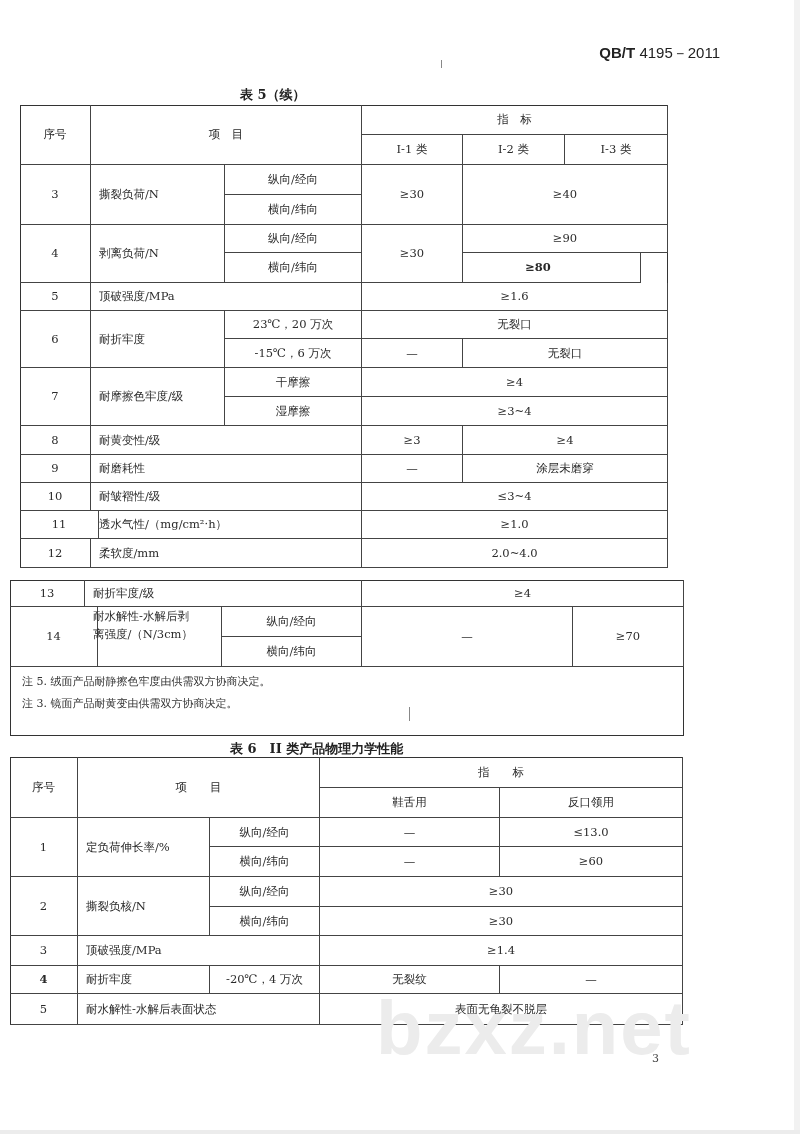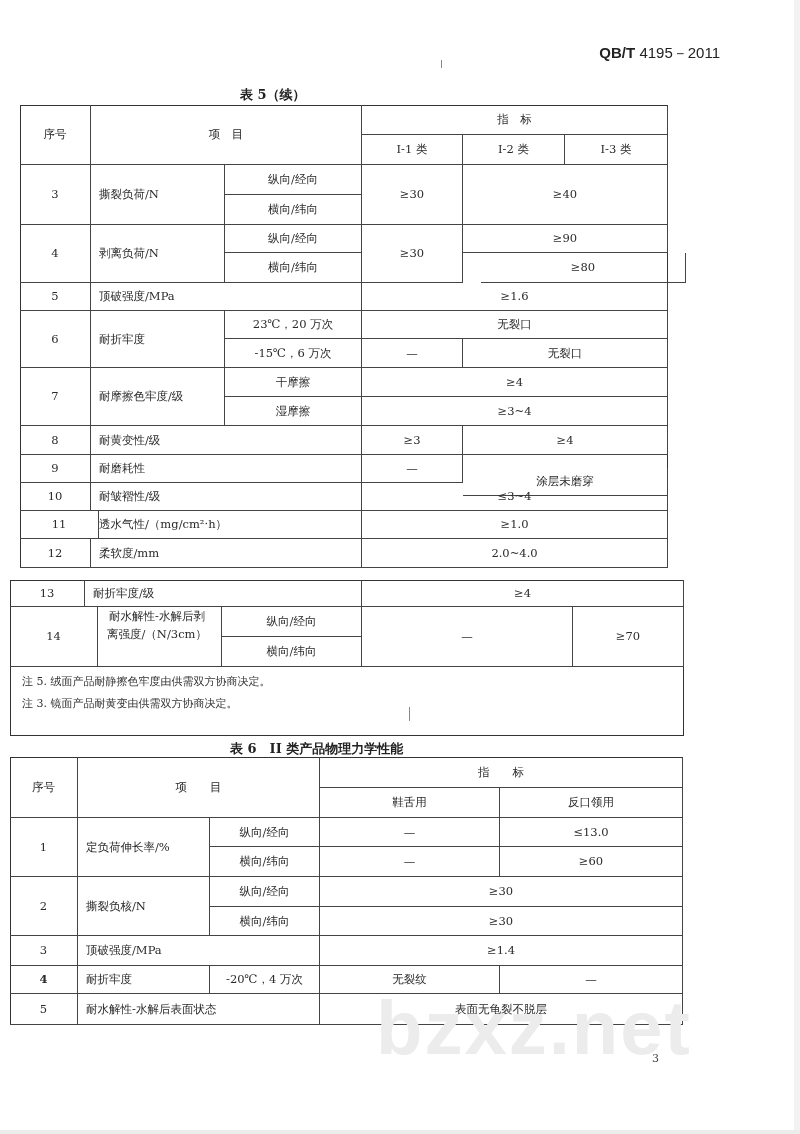--- a/index.html
+++ b/index.html
@@ -72,21 +72,21 @@
   <div class="c" style="left:225px;top:195px;width:137px;height:30px;">横向/纬向</div>
   <div class="c" style="left:362px;top:165px;width:101px;height:60px;">≥30</div>
   <div class="c" style="left:463px;top:165px;width:205px;height:60px;">≥40</div>
 
   <div class="c" style="left:20px;top:225px;width:71px;height:58px;">4</div>
   <div class="c left" style="left:91px;top:225px;width:134px;height:58px;">剥离负荷/N</div>
   <div class="c" style="left:225px;top:225px;width:137px;height:28px;">纵向/经向</div>
   <div class="c" style="left:225px;top:253px;width:137px;height:30px;">横向/纬向</div>
   <div class="c" style="left:362px;top:225px;width:101px;height:58px;">≥30</div>
   <div class="c" style="left:463px;top:225px;width:205px;height:28px;">≥90</div>
-  <div class="c" style="left:481px;top:253px;width:205px;height:30px;">≥80</div>
+  <div class="c" style="left:436px;top:253px;width:205px;height:30px;font-weight:bold;">≥80</div>
 
   <div class="c" style="left:20px;top:283px;width:71px;height:28px;">5</div>
   <div class="c left" style="left:91px;top:283px;width:271px;height:28px;">顶破强度/MPa</div>
   <div class="c" style="left:362px;top:283px;width:306px;height:28px;">≥1.6</div>
 
   <div class="c" style="left:20px;top:311px;width:71px;height:57px;">6</div>
   <div class="c left" style="left:91px;top:311px;width:134px;height:57px;">耐折牢度</div>
   <div class="c" style="left:225px;top:311px;width:137px;height:28px;">23℃，20 万次</div>
   <div class="c" style="left:225px;top:339px;width:137px;height:29px;">-15℃，6 万次</div>
   <div class="c" style="left:362px;top:311px;width:306px;height:28px;">无裂口</div>
@@ -101,21 +101,21 @@
   <div class="c" style="left:362px;top:397px;width:306px;height:29px;">≥3~4</div>
 
   <div class="c" style="left:20px;top:426px;width:71px;height:29px;">8</div>
   <div class="c left" style="left:91px;top:426px;width:271px;height:29px;">耐黄变性/级</div>
   <div class="c" style="left:362px;top:426px;width:101px;height:29px;">≥3</div>
   <div class="c" style="left:463px;top:426px;width:205px;height:29px;">≥4</div>
 
   <div class="c" style="left:20px;top:455px;width:71px;height:28px;">9</div>
   <div class="c left" style="left:91px;top:455px;width:271px;height:28px;">耐磨耗性</div>
   <div class="c" style="left:362px;top:455px;width:101px;height:28px;">—</div>
-  <div class="c" style="left:463px;top:455px;width:205px;height:28px;margin-top:13px;">涂层未磨穿</div>
+  <div class="c" style="left:463px;top:455px;width:205px;height:28px;">涂层未磨穿</div>
 
   <div class="c" style="left:20px;top:483px;width:71px;height:28px;">10</div>
   <div class="c left" style="left:91px;top:483px;width:271px;height:28px;">耐皱褶性/级</div>
   <div class="c" style="left:362px;top:483px;width:306px;height:28px;">≤3~4</div>
 
   <div class="c" style="left:20px;top:511px;width:79px;height:28px;">11</div>
   <div class="c left" style="left:91px;top:511px;width:271px;height:28px;">透水气性/（mg/cm²·h）</div>
   <div class="c" style="left:362px;top:511px;width:306px;height:28px;">≥1.0</div>
 
   <div class="c" style="left:20px;top:539px;width:71px;height:29px;">12</div>
@@ -124,21 +124,21 @@
 </div>
 
 <div class="grid">
   <div class="tframe" style="left:10px;top:580px;width:674px;height:156px;"></div>
 
   <div class="c" style="left:10px;top:580px;width:75px;height:27px;">13</div>
   <div class="c left" style="left:85px;top:580px;width:277px;height:27px;">耐折牢度/级</div>
   <div class="c" style="left:362px;top:580px;width:322px;height:27px;">≥4</div>
 
   <div class="c" style="left:10px;top:607px;width:88px;height:60px;">14</div>
-  <div class="c left" style="left:85px;top:607px;width:137px;height:60px;flex-direction:column;align-items:center;">
+  <div class="c left" style="left:85px;top:607px;width:137px;height:60px;flex-direction:column;align-items:flex-start;">
     <span>耐水解性-水解后剥</span>
     <span>离强度/（N/3cm）</span>
   </div>
   <div class="c" style="left:222px;top:607px;width:140px;height:30px;">纵向/经向</div>
   <div class="c" style="left:222px;top:637px;width:140px;height:30px;">横向/纬向</div>
   <div class="c" style="left:362px;top:607px;width:211px;height:60px;">—</div>
   <div class="c" style="left:573px;top:607px;width:111px;height:60px;">≥70</div>
 
   <div class="notes" style="left:10px;top:667px;width:674px;height:69px;">
     <div>注 5. 绒面产品耐静擦色牢度由供需双方协商决定。</div>

